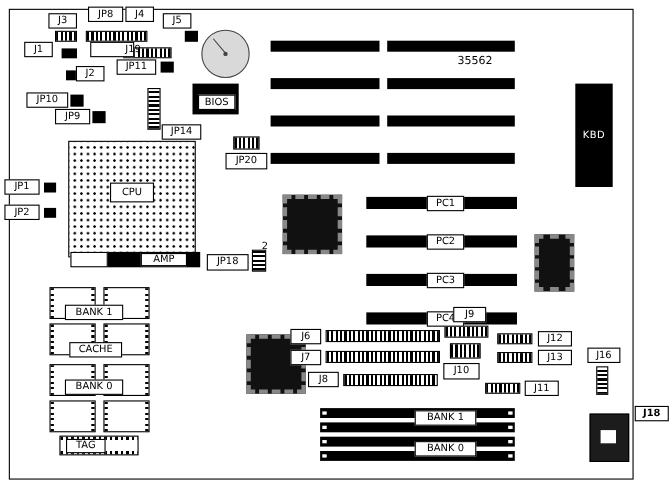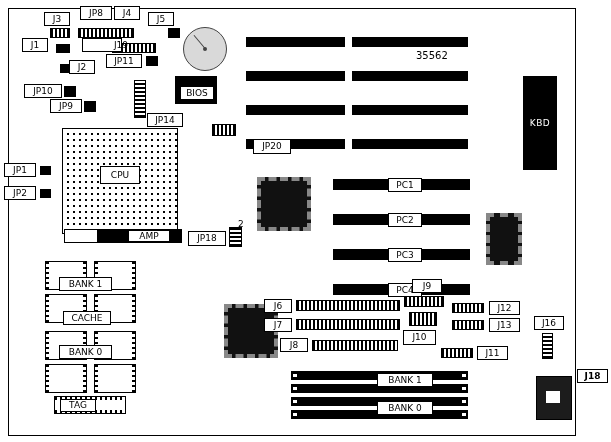--- a/index.html
+++ b/index.html
@@ -99,21 +99,21 @@
   <div class="label" style="left:80px;  top:6px;  width:32px; height:14px;">JP8</div>
   <div class="label" style="left:114px; top:6px;  width:26px; height:14px;text-align:right;">J4</div>
   <div class="label" style="left:148px; top:12px; width:26px; height:14px;">J5</div>
   <div class="label" style="left:22px;  top:38px; width:26px; height:14px;">J1</div>
   <div class="label" style="left:82px;  top:38px; width:30px; height:14px;padding-left:38px;">J19</div>
   <div class="label" style="left:106px; top:54px; width:36px; height:14px;">JP11</div>
   <div class="label" style="left:30px;  top:60px; width:26px; height:14px;margin-left:39px;">J2</div>
   <div class="label" style="left:24px;  top:84px; width:38px; height:14px;">JP10</div>
   <div class="label" style="left:50px;  top:99px; width:32px; height:14px;">JP9</div>
   <div class="label" style="left:147px; top:101px; width:36px; height:14px;margin-top:12px;">JP14</div>
-  <div class="label" style="left:205px; top:139px; width:38px; height:15px;margin-left:48px;">JP20</div>
+  <div class="label" style="left:205px; top:139px; width:38px; height:15px;">JP20</div>
 
   <div class="label" style="left:4px; top:163px; width:32px; height:14px;">JP1</div>
   <div class="label" style="left:4px; top:186px; width:32px; height:14px;">JP2</div>
   <div class="jumper" style="left:40px; top:166px; width:11px; height:9px;"></div>
   <div class="jumper" style="left:40px; top:189px; width:11px; height:9px;"></div>
 
   <div class="cpu-socket" style="left:62px; top:128px; width:116px; height:106px;"></div>
   <div class="label" style="left:100px; top:166px; width:40px; height:18px;">CPU</div>
 
   <div class="obox" style="left:64px; top:229px; width:34px; height:14px;"></div>

